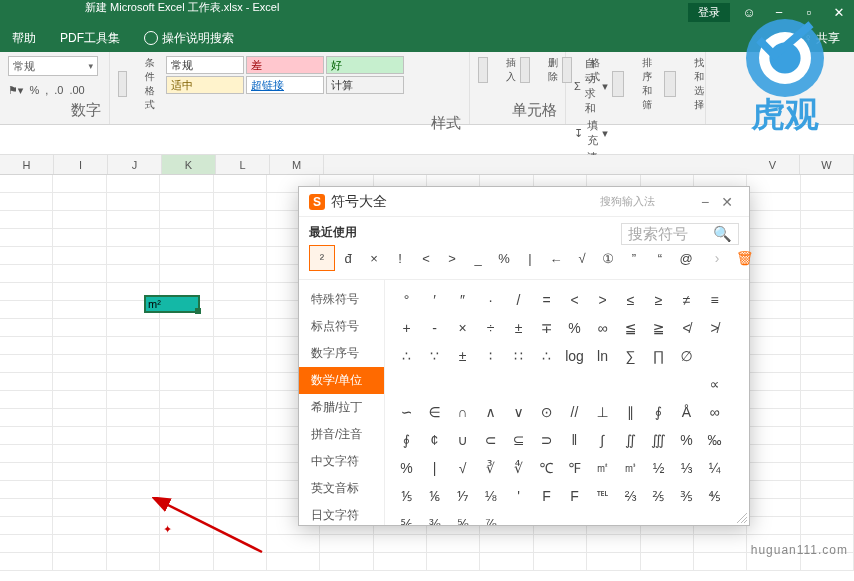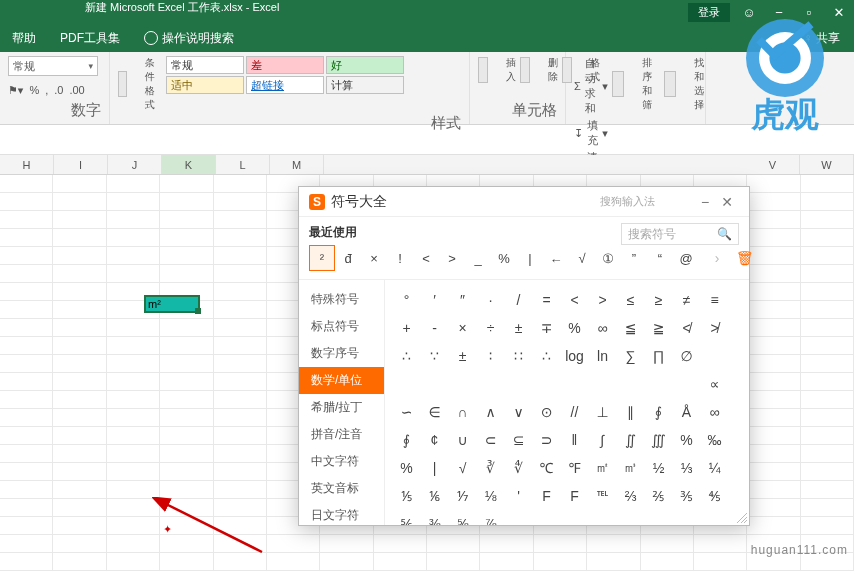--- a/index.html
+++ b/index.html
@@ -74,21 +74,21 @@
   .dialog { position: absolute; left: 298px; top: 186px; width: 452px; height: 340px; background: #fff; border: 1px solid #bbb; box-shadow: 0 4px 20px rgba(0,0,0,.25); display: flex; flex-direction: column; z-index: 40; }
   .dlg-title { height: 30px; display: flex; align-items: center; justify-content: space-between; padding: 0 10px; border-bottom: 1px solid #eee; }
   .dlg-title .tl { display: flex; align-items: center; gap: 6px; font-size: 14px; color: #333; }
   .dlg-title .s-icon { width: 16px; height: 16px; background: #ff6a00; border-radius: 3px; color: #fff; font-size: 12px; font-weight: bold; display: flex; align-items: center; justify-content: center; }
   .dlg-title .ime { font-size: 11px; color: #aaa; margin-left: auto; margin-right: 40px; }
   .dlg-title .wb { padding: 0 6px; color: #777; font-size: 14px; }
   
   .dlg-recent { padding: 6px 10px 0; }
   .dlg-recent .lbl { font-size: 12px; color: #333; font-weight: 600; margin-bottom: 4px; display: block; }
   .dlg-search-row { display: flex; justify-content: space-between; align-items: flex-end; }
-  .dlg-search { width: 118px; height: 22px; border: 1px solid #ddd; display: flex; align-items: center; padding: 0 6px; font-size: 12px; color: #aaa; }
+  .dlg-search { width: 118px; height: 22px; border: 1px solid #ddd; display: flex; align-items: center; padding: 0 6px; font-size: 15px; color: #aaa; }
   .dlg-search .mag { margin-left: auto; color: #999; }
   
   .recent-grid { display: flex; gap: 0; flex-wrap: nowrap; }
   .recent-cell { width: 26px; height: 26px; border: 1px solid transparent; display: flex; align-items: center; justify-content: center; font-size: 13px; color: #444; }
   .recent-cell.sel { border: 1px solid #ff6a00; background: #fff3e8; }
   .recent-tail { display: flex; margin-left: 6px; gap: 4px; }
   .recent-tail span { width: 24px; height: 26px; display: flex; align-items: center; justify-content: center; font-size: 14px; }
   .arrow-r { color: #bbb; }
   .trash { color: #ff6a00; }
   

